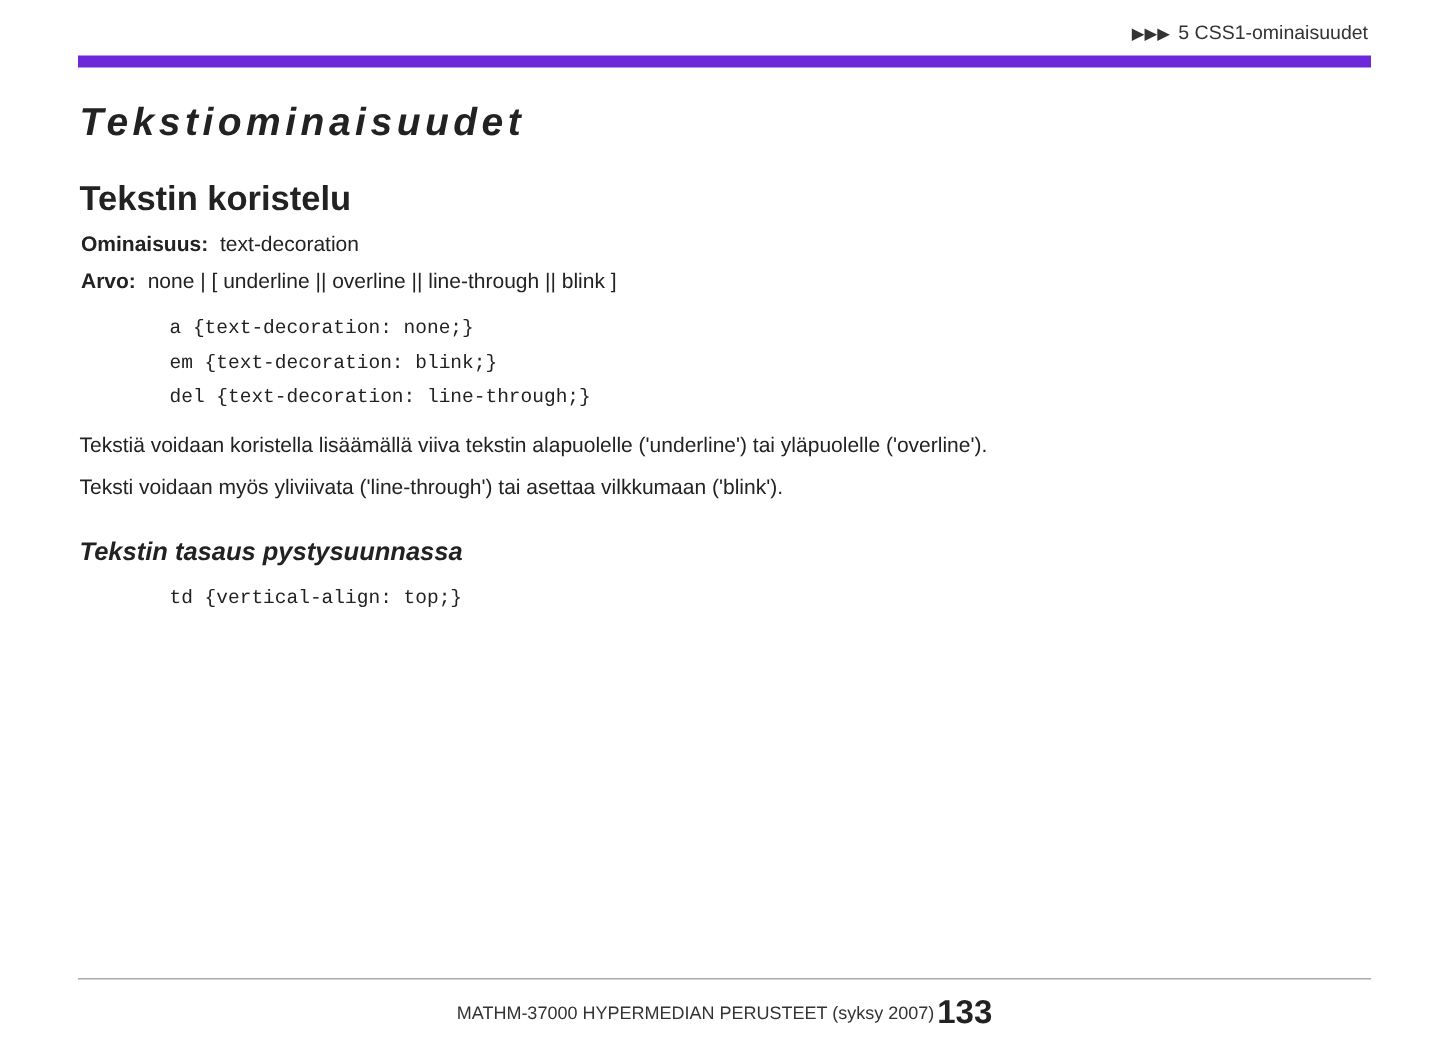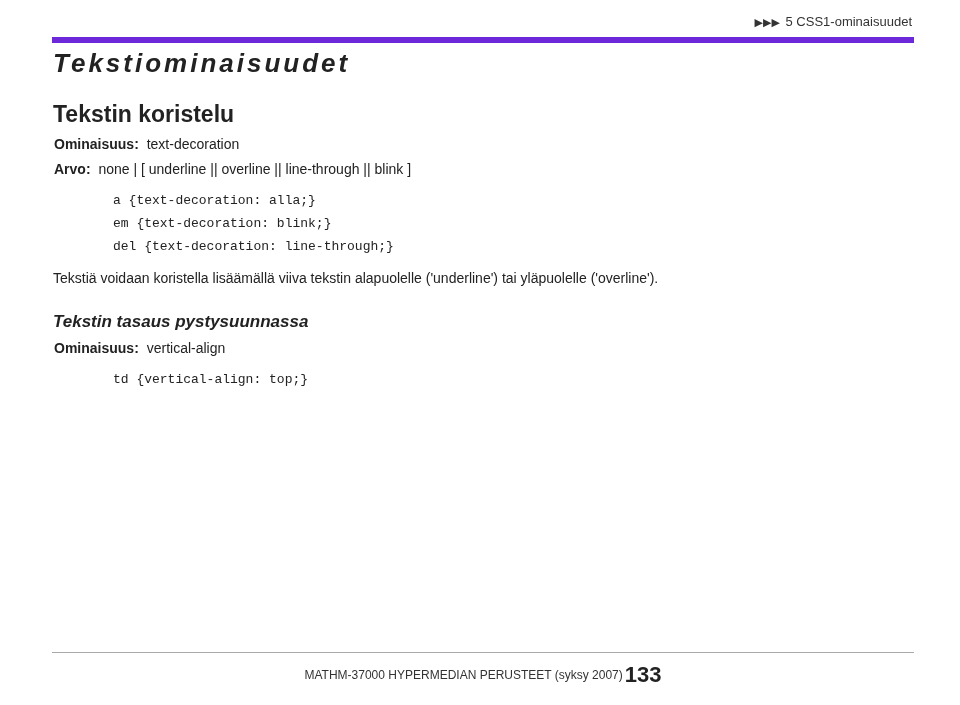--- a/index.html
+++ b/index.html
@@ -37,22 +37,22 @@
       font-size: 13px;
       color: #333;
     }
 
     .chapter-label .arrows {
       font-size: 11px;
     }
 
     
     .page-title-section {
-      border-top: 6px solid #6d28d9;
-      padding-top: 4px;
+      border-top: 8px solid #6d28d9;
+      padding-top: 20px;
       margin-bottom: 22px;
     }
 
     .page-title {
       font-size: 26px;
       font-weight: bold;
       font-style: italic;
       letter-spacing: 3px;
       color: #222;
     }
@@ -150,36 +150,32 @@
       <span>text-decoration</span>
     </div>
 
     <div class="property-line">
       <span class="label">Arvo:</span>
       <span> </span>
       <span>none | [ underline || overline || line-through || blink ]</span>
     </div>
 
     <div class="code-block">
-      <div>a {text-decoration: alla;}</div>
+      <div>a {text-decoration: none;}</div>
       <div>em {text-decoration: blink;}</div>
       <div>del {text-decoration: line-through;}</div>
     </div>
 
     <div class="body-text">Tekstiä voidaan koristella lisäämällä viiva tekstin alapuolelle ('underline') tai yläpuolelle ('overline').</div>
+    <div class="body-text">Teksti voidaan myös yliviivata ('line-through') tai asettaa vilkkumaan ('blink').</div>
   </div>
 
   <div class="section2">
     <div class="section-heading-italic">Tekstin tasaus pystysuunnassa</div>
 
-    <div class="property-line">
-      <span class="label">Ominaisuus:</span>
-      <span> </span>
-      <span>vertical-align</span>
-    </div>
 
 
     <div class="code-block">
       <div>td {vertical-align: top;}</div>
     </div>
   </div>
 
   <div class="footer">
     <span class="footer-left">MATHM-37000 HYPERMEDIAN PERUSTEET (syksy 2007)</span>
     <span class="footer-right">133</span>

